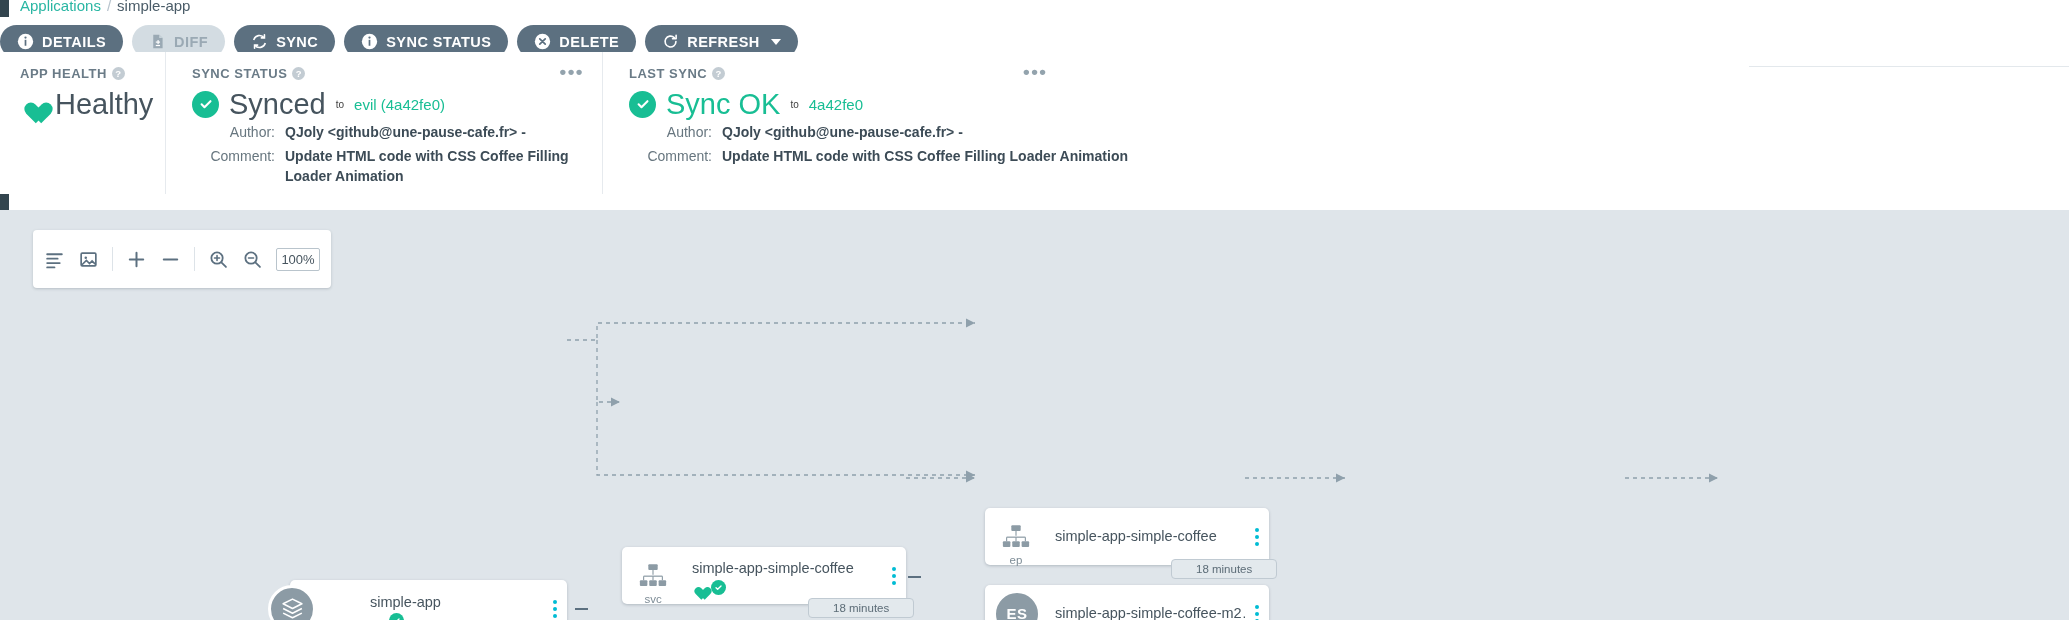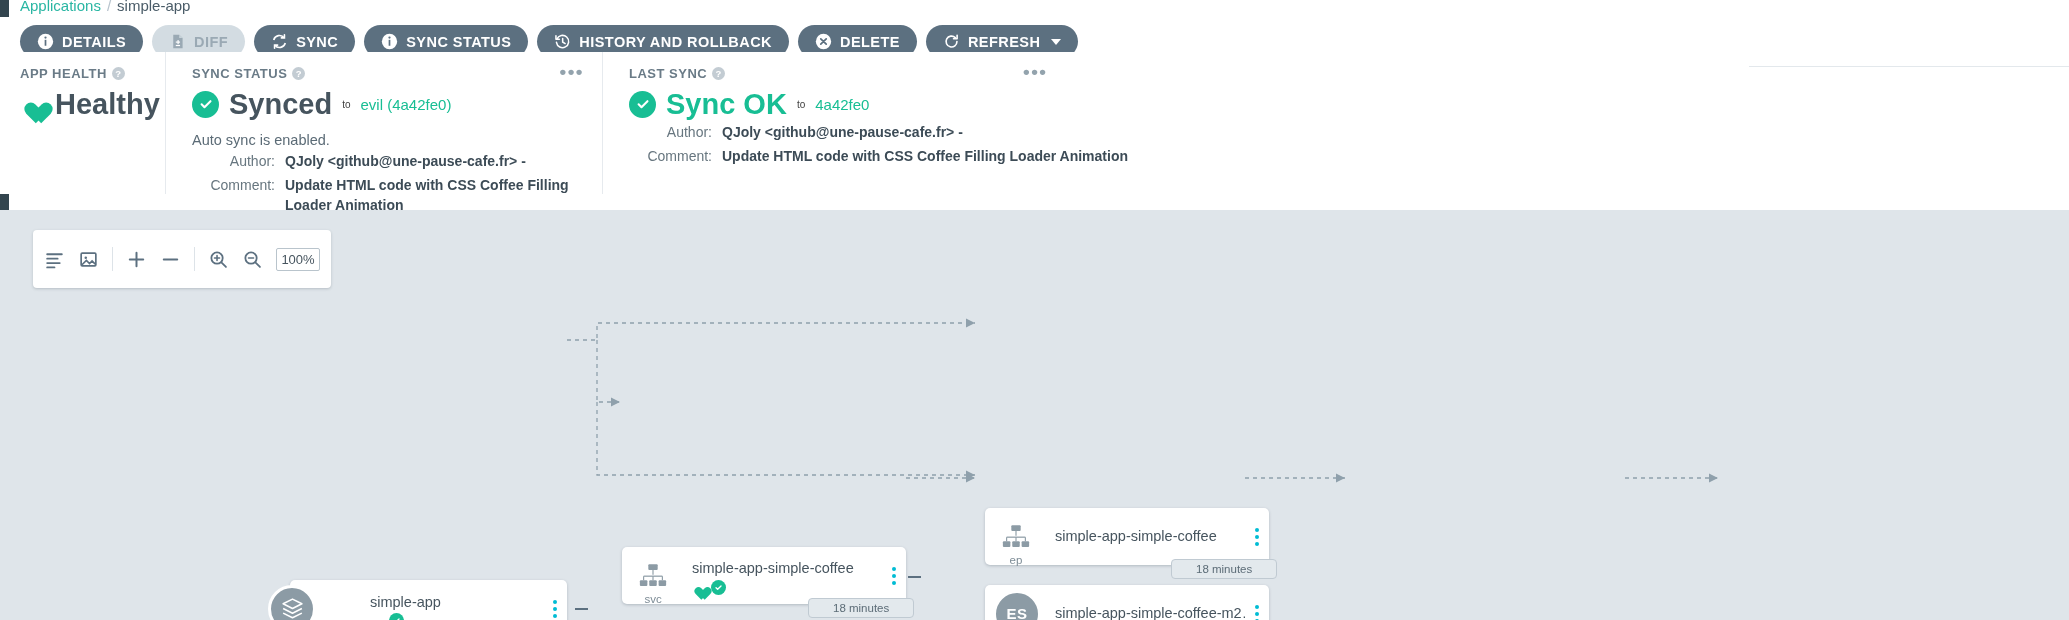--- a/index.html
+++ b/index.html
@@ -24,21 +24,20 @@
     font-size: 15px; color: #6d7f8b; white-space: nowrap;
   }
   .breadcrumb .bc-link { color: #29b6a3; }
   .breadcrumb .bc-sep { color: #b6c2cc; }
   .breadcrumb .bc-cur { color: #4a5c68; }
 
   
   .toolbar {
     position: absolute; left: 0; top: 17px; width: 2069px; height: 50px;
     background: #fff; display: flex; align-items: center; gap: 9px;
-    padding-left: 20px;
     border-bottom: 1px solid #e3e8ec;
   }
   .tb-btn {
     display: inline-flex; align-items: center; gap: 8px;
     height: 33px; padding: 0 17px;
     border-radius: 17px; border: none; cursor: pointer;
     background: #5c7080; color: #fff;
     font-family: "Liberation Sans", sans-serif;
     font-size: 14.5px; font-weight: 700; letter-spacing: .45px;
     white-space: nowrap;
@@ -72,21 +71,21 @@
     background: #c3ccd3; color: #fff; font-size: 9.5px; font-weight: 700;
     display: inline-flex; align-items: center; justify-content: center;
     line-height: 1;
   }
   .dots3 {
     position: absolute; right: 18px; top: 14px;
     color: #93a3ad; font-size: 19px; letter-spacing: 1.5px; line-height: 12px;
     cursor: pointer; font-weight: 700;
   }
   .big-row { display: flex; align-items: center; gap: 10px; }
-  .big-txt { font-size: 29px; color: #46545e; font-weight: 700; line-height: 1.05; text-align: right; }
+  .big-txt { font-size: 29px; color: #46545e; font-weight: 400; line-height: 1.05; text-align: right; }
   .big-txt.green { color: #18be94; }
   .to-txt { font-size: 10px; color: #404040; }
   .rev-link { font-size: 15px; color: #18be94; cursor: pointer; }
 
   .heart {
     position: relative; width: 25px; height: 23px; flex: 0 0 25px;
   }
   .heart::before, .heart::after {
     content: ""; position: absolute; top: 1px; width: 13px; height: 20px;
     background: #18be94; border-radius: 13px 13px 0 0;
@@ -244,30 +243,20 @@
       <span class="tb-ico">
         <svg viewBox="0 0 20 20">
             <circle cx="10" cy="10" r="9" fill="#fff"></circle>
             <rect x="9" y="8" width="2" height="7" fill="#5c7080"></rect>
             <circle cx="10" cy="5.4" r="1.35" fill="#5c7080"></circle>
           </svg>
       </span>
       <span>SYNC STATUS</span>
     </button>
 
-    <button class="tb-btn">
-      <span class="tb-ico">
-        <svg viewBox="0 0 20 20" fill="none" stroke="#fff" stroke-width="1.8">
-            <path d="M3.4 7.2A7.2 7.2 0 1 1 2.9 11" stroke-linecap="round"></path>
-            <path d="M2.3 3.3v4h4" stroke-linecap="round" stroke-linejoin="round"></path>
-            <path d="M10.2 6.4v4.2l2.9 1.8" stroke-linecap="round"></path>
-          </svg>
-      </span>
-      <span>HISTORY AND ROLLBACK</span>
-    </button>
 
     <button class="tb-btn">
       <span class="tb-ico">
         <svg viewBox="0 0 20 20">
             <circle cx="10" cy="10" r="9" fill="#fff"></circle>
             <path d="M6.8 6.8l6.4 6.4M13.2 6.8l-6.4 6.4" stroke="#5c7080" stroke-width="2" stroke-linecap="round"></path>
           </svg>
       </span>
       <span>DELETE</span>
     </button>
@@ -306,21 +295,20 @@
       <div class="big-row">
         <span class="okcircle">
           <svg viewBox="0 0 20 20" fill="none" stroke="#fff" stroke-width="2.6" stroke-linecap="round" stroke-linejoin="round">
               <path d="M4.5 10.4l3.6 3.6L15.6 6.5"></path>
             </svg>
         </span>
         <span class="big-txt">Synced</span>
         <span class="to-txt">to</span>
         <span class="rev-link">evil (4a42fe0)</span>
       </div>
-      <div class="sub-line">Auto sync is enabled.</div>
       <div class="kv">
         <span class="k">Author:</span>
         <span class="v">QJoly &lt;github@une-pause-cafe.fr&gt; -</span>
       </div>
       <div class="kv">
         <span class="k">Comment:</span>
         <span class="v">Update HTML code with CSS Coffee Filling Loader Animation</span>
       </div>
     </div>
 

